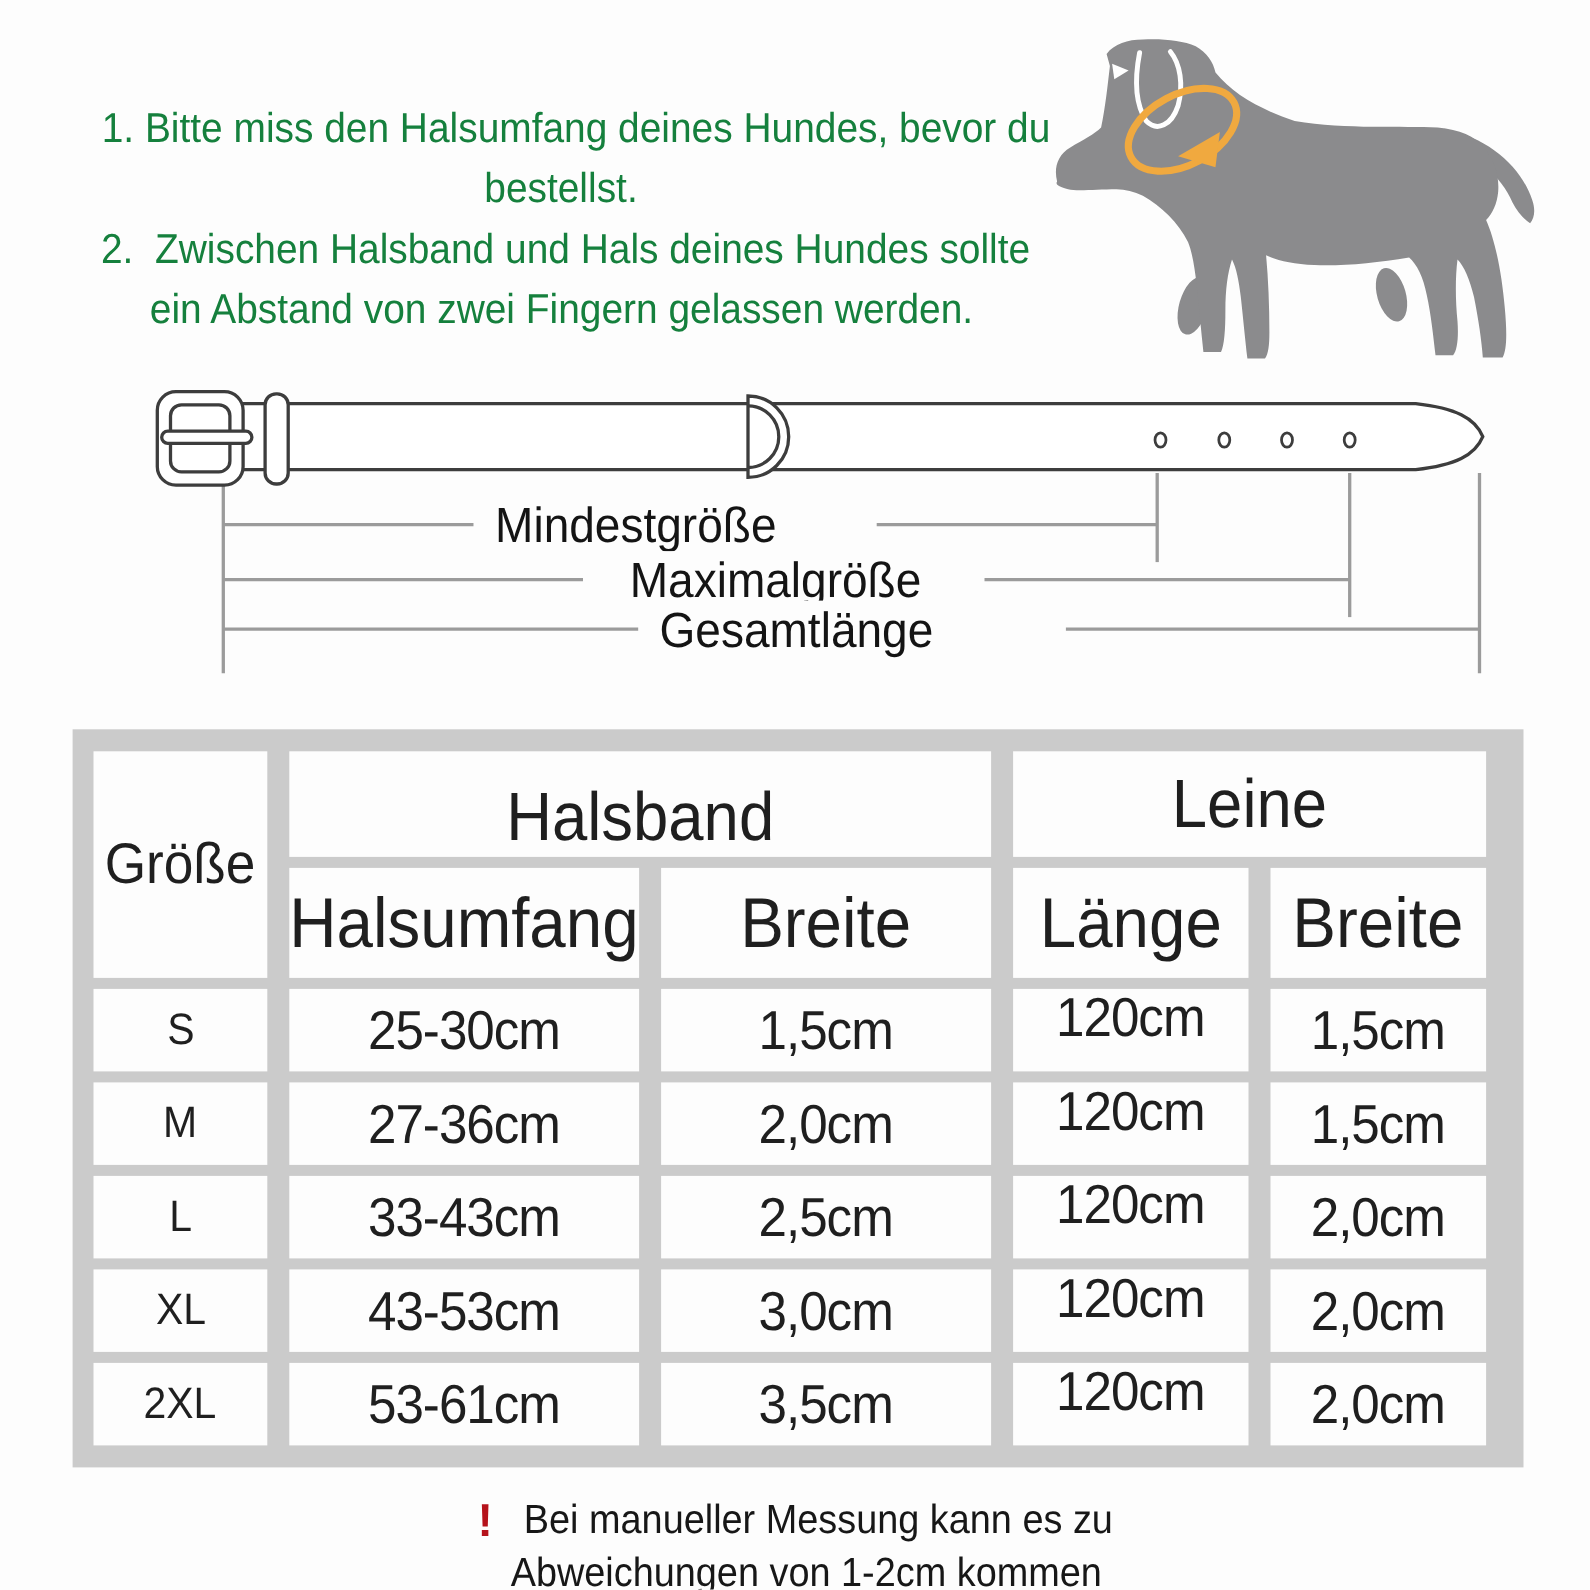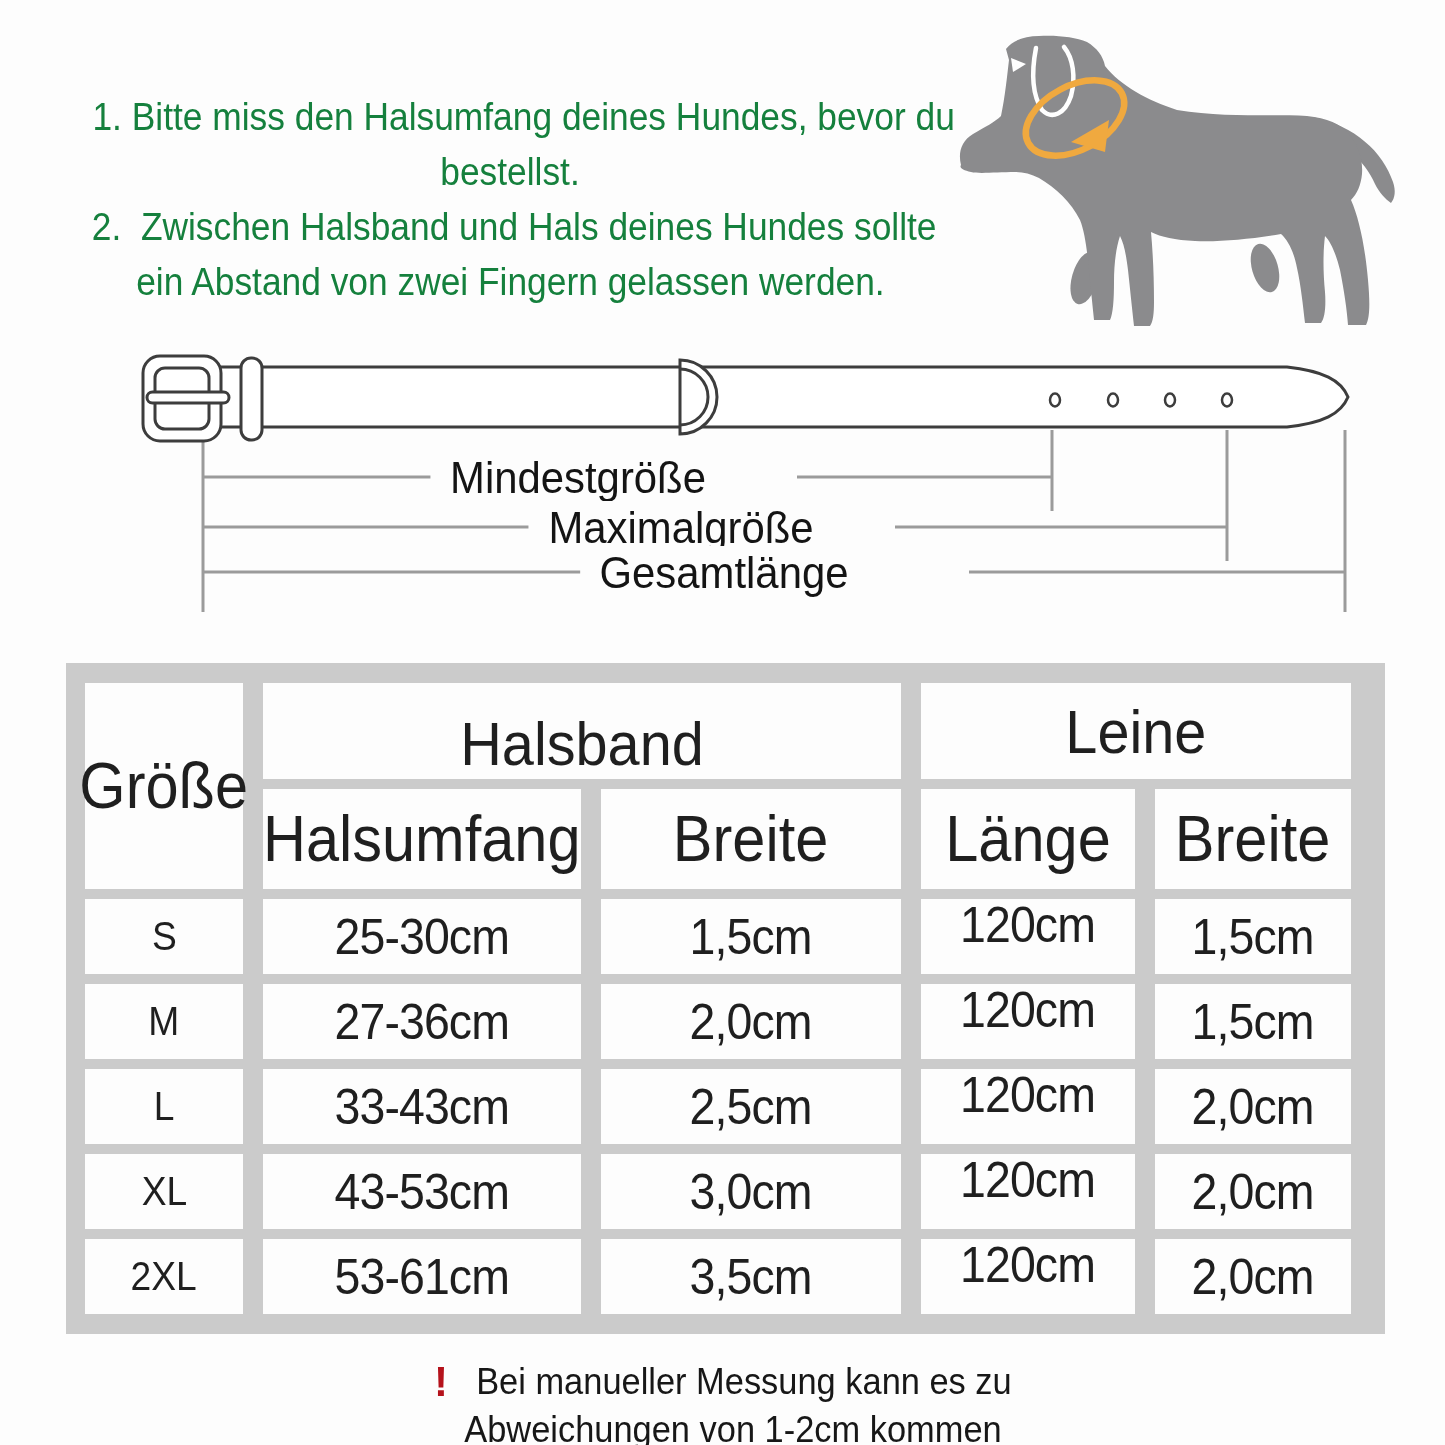--- a/index.html
+++ b/index.html
@@ -31,21 +31,21 @@
   .size-table{
     position:absolute;left:66px;top:663px;width:1319px;height:671px;
     background:#cbcbcb;box-sizing:border-box;
     padding:20px 34px 18px 19px;
     display:grid;
     grid-template-columns:158px 318px 300px 214px 196px;
     grid-template-rows:96px 100px repeat(5,75px);
     row-gap:10px;column-gap:20px;
   }
   .cell{background:#fdfdfd;display:flex;align-items:center;justify-content:center;color:#1f1f1f;}
-  .corner{grid-area:1/1/3/2;font-size:64px;}
+  .corner{grid-area:1/1/3/2;font-size:52px;}
   .g-halsband{grid-area:1/2/2/4;font-size:62px;align-items:flex-end;}
   .g-leine{grid-area:1/4/2/6;font-size:62px;}
   .sh{font-size:64px;}
   .sh1{grid-area:2/2/3/3}.sh2{grid-area:2/3/3/4}.sh3{grid-area:2/4/3/5}.sh4{grid-area:2/5/3/6}
   .size-l{font-size:40px;}
   .val{font-size:50px;letter-spacing:-1px;}
   .up .cx{position:relative;top:-12px;}
 
   
   .note{
@@ -153,21 +153,21 @@
     </g>
 
     <g fill="#ffffff" stroke="#3d3d3d" stroke-width="2.5">
       <ellipse cx="1020" cy="70" rx="5" ry="6.5"></ellipse>
       <ellipse cx="1078" cy="70" rx="5" ry="6.5"></ellipse>
       <ellipse cx="1135" cy="70" rx="5" ry="6.5"></ellipse>
       <ellipse cx="1192" cy="70" rx="5" ry="6.5"></ellipse>
     </g>
   </svg>
   <div class="dia-label" style="left:578px;top:148px;"><span class="cx">Mindestgröße</span></div>
-  <div class="dia-label" style="left:681px;top:198px;"><span class="cx">Maximalgröße</span></div>
+  <div class="dia-label" style="left:705px;top:198px;"><span class="cx">Maximalgröße</span></div>
   <div class="dia-label" style="left:724px;top:243px;"><span class="cx">Gesamtlänge</span></div>
 </div>
 
 <div class="size-table">
   <div class="cell corner">
       <span class="cx">Größe</span>
     </div>
   <div class="cell g-halsband">
       <span class="cx">Halsband</span>
     </div>

